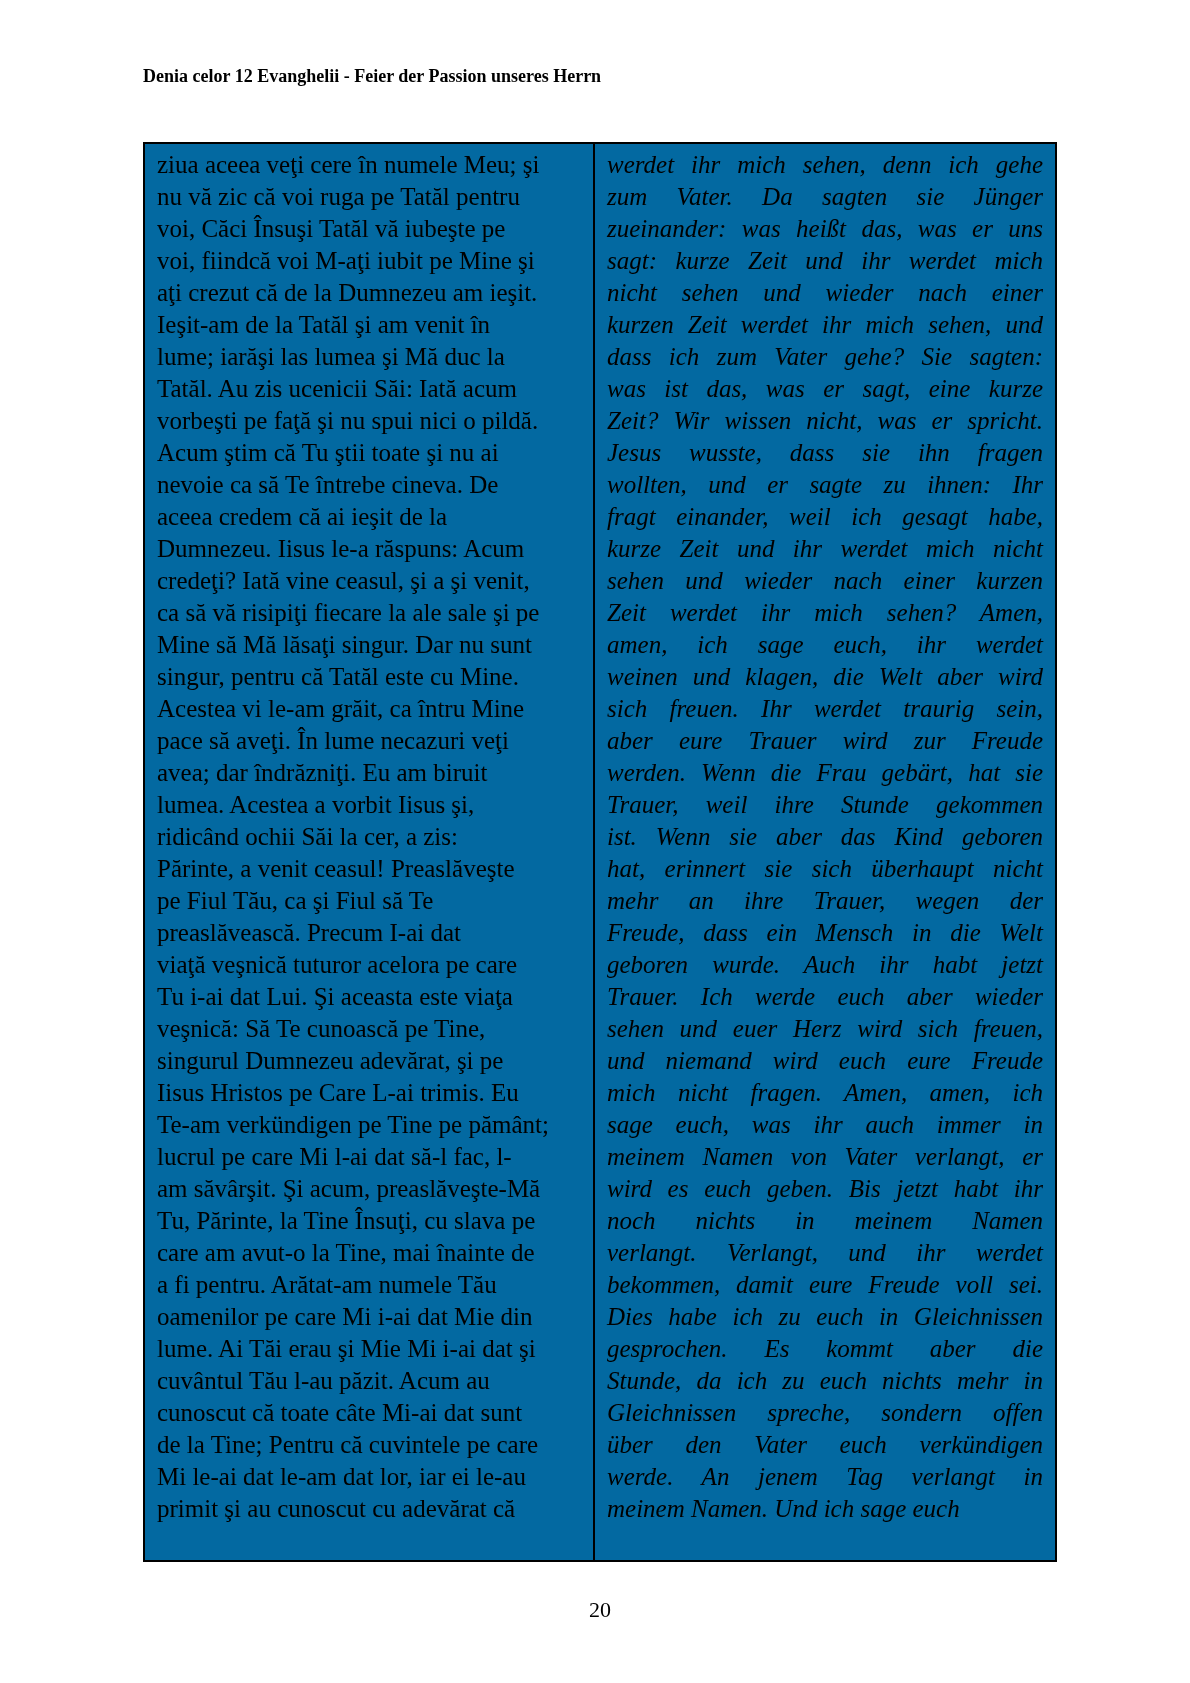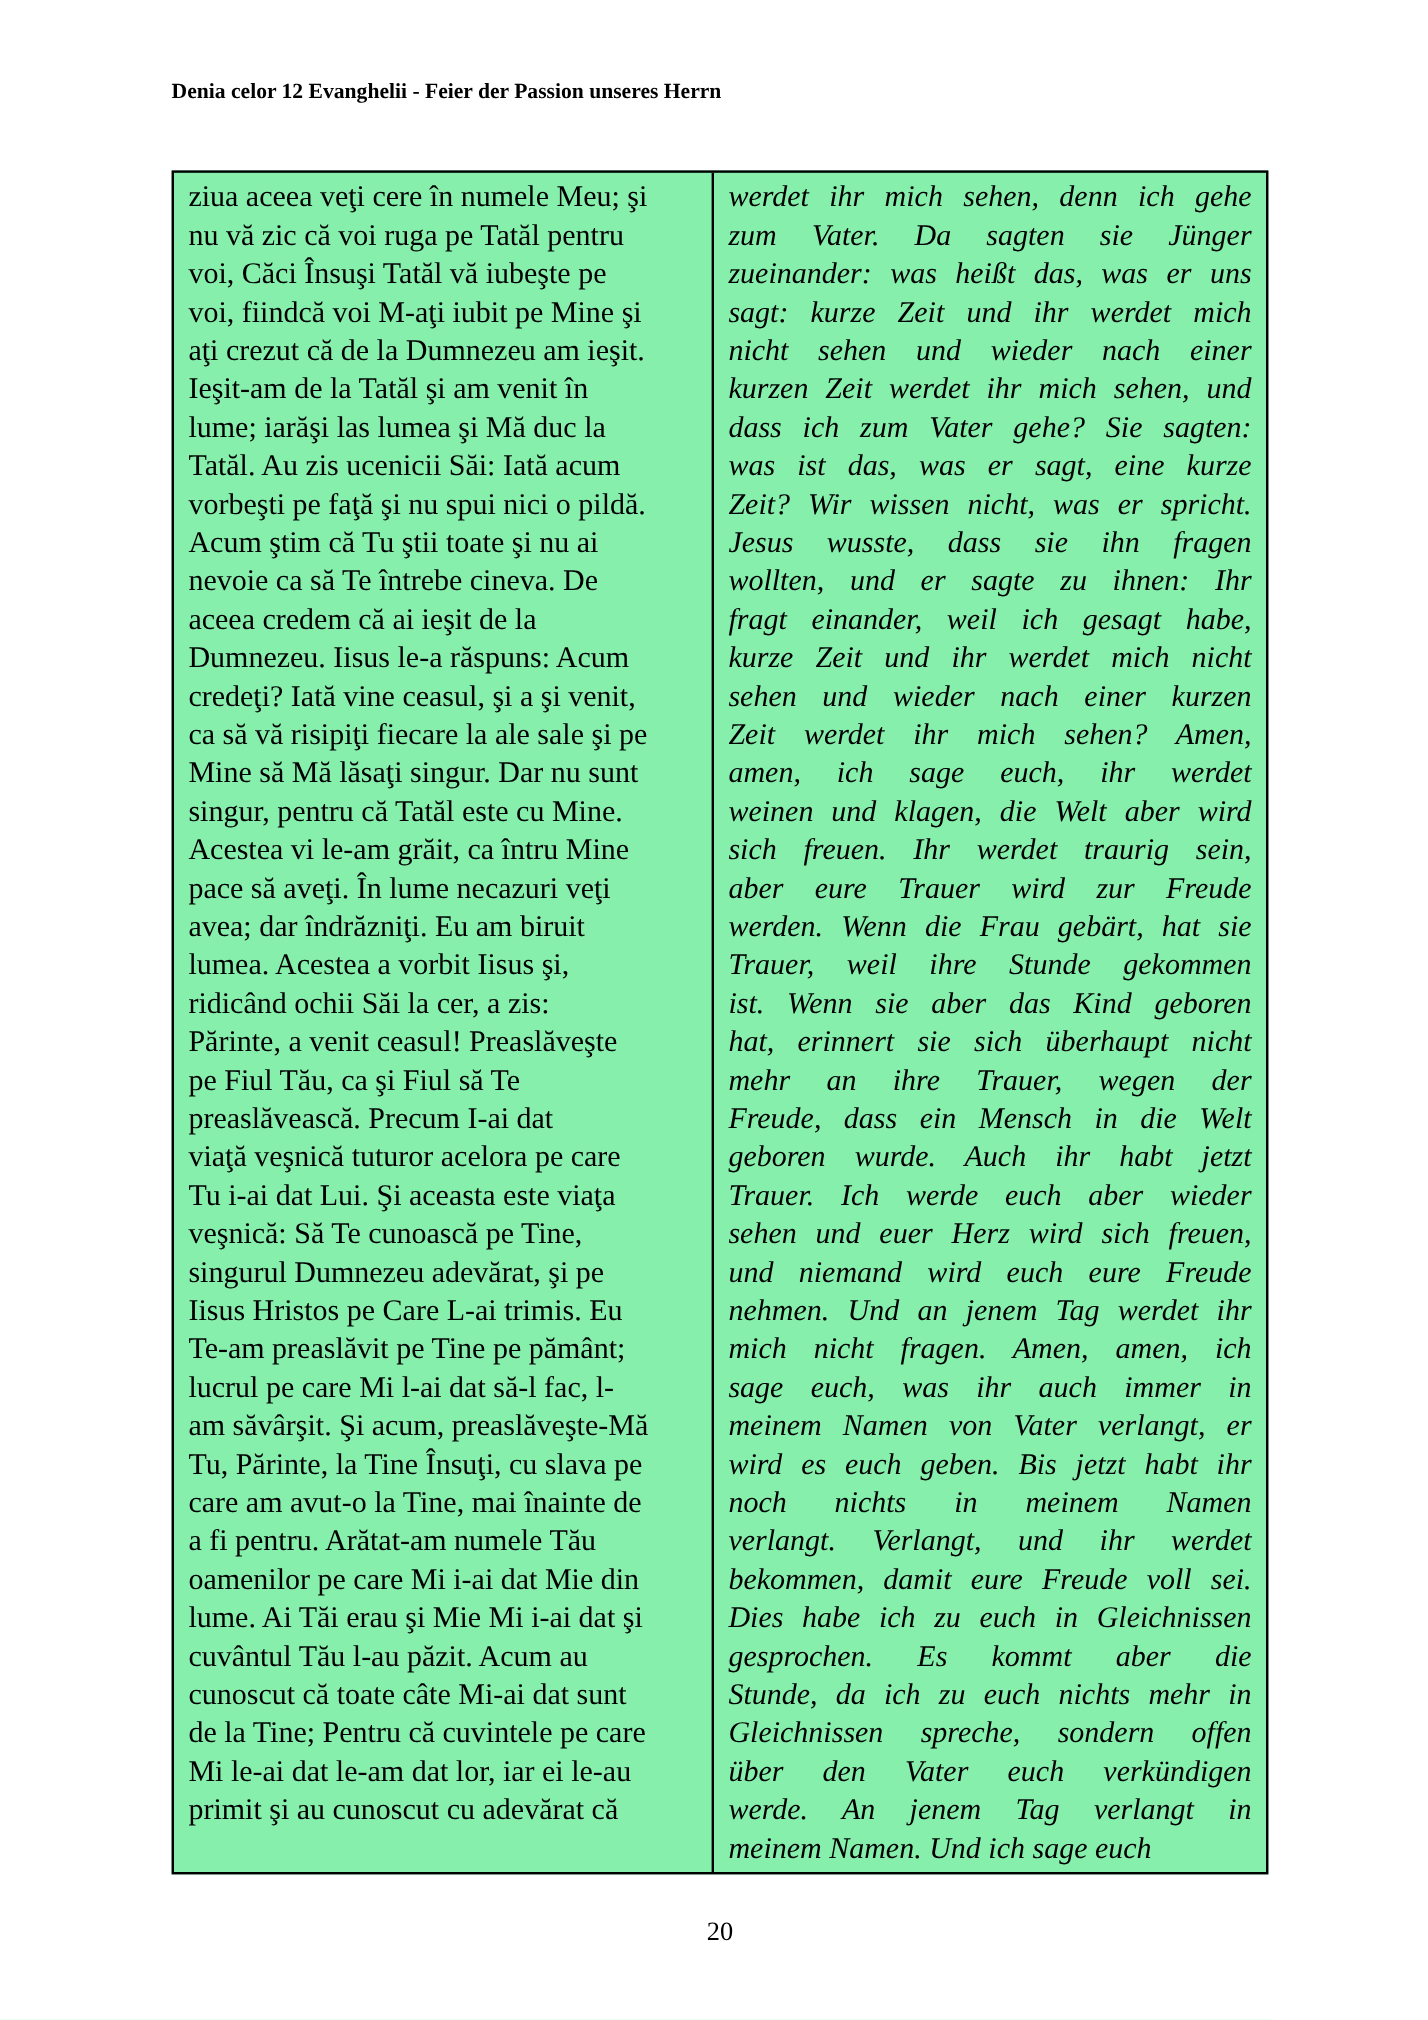--- a/index.html
+++ b/index.html
@@ -27,21 +27,21 @@
   }
   .bilingual-table {
     position: absolute;
     left: 143px;
     top: 142px;
     width: 914px;
     height: 1420px;
     border: 2px solid #000000;
     box-sizing: border-box;
     display: flex;
-    background: #86efac;
+    background: #0369a1;
   }
   .cell {
     box-sizing: border-box;
     padding: 5px 12px 0 12px;
     font-size: 25px;
     line-height: 32px;
     overflow: hidden;
   }
   .cell-left {
     width: 450px;
@@ -102,21 +102,21 @@
       <div class="line">lumea. Acestea a vorbit Iisus şi,</div>
       <div class="line">ridicând ochii Săi la cer, a zis:</div>
       <div class="line">Părinte, a venit ceasul! Preaslăveşte</div>
       <div class="line">pe Fiul Tău, ca şi Fiul să Te</div>
       <div class="line">preaslăvească. Precum I-ai dat</div>
       <div class="line">viaţă veşnică tuturor acelora pe care</div>
       <div class="line">Tu i-ai dat Lui. Şi aceasta este viaţa</div>
       <div class="line">veşnică: Să Te cunoască pe Tine,</div>
       <div class="line">singurul Dumnezeu adevărat, şi pe</div>
       <div class="line">Iisus Hristos pe Care L-ai trimis. Eu</div>
-      <div class="line">Te-am preaslăvit pe Tine pe pământ;</div>
+      <div class="line">Te-am verkündigen pe Tine pe pământ;</div>
       <div class="line">lucrul pe care Mi l-ai dat să-l fac, l-</div>
       <div class="line">am săvârşit. Şi acum, preaslăveşte-Mă</div>
       <div class="line">Tu, Părinte, la Tine Însuţi, cu slava pe</div>
       <div class="line">care am avut-o la Tine, mai înainte de</div>
       <div class="line">a fi pentru. Arătat-am numele Tău</div>
       <div class="line">oamenilor pe care Mi i-ai dat Mie din</div>
       <div class="line">lume. Ai Tăi erau şi Mie Mi i-ai dat şi</div>
       <div class="line">cuvântul Tău l-au păzit. Acum au</div>
       <div class="line">cunoscut că toate câte Mi-ai dat sunt</div>
       <div class="line">de la Tine; Pentru că cuvintele pe care</div>
@@ -146,21 +146,20 @@
       <div class="line">werden. Wenn die Frau gebärt, hat sie</div>
       <div class="line">Trauer, weil ihre Stunde gekommen</div>
       <div class="line">ist. Wenn sie aber das Kind geboren</div>
       <div class="line">hat, erinnert sie sich überhaupt nicht</div>
       <div class="line">mehr an ihre Trauer, wegen der</div>
       <div class="line">Freude, dass ein Mensch in die Welt</div>
       <div class="line">geboren wurde. Auch ihr habt jetzt</div>
       <div class="line">Trauer. Ich werde euch aber wieder</div>
       <div class="line">sehen und euer Herz wird sich freuen,</div>
       <div class="line">und niemand wird euch eure Freude</div>
-      <div class="line">nehmen. Und an jenem Tag werdet ihr</div>
       <div class="line">mich nicht fragen. Amen, amen, ich</div>
       <div class="line">sage euch, was ihr auch immer in</div>
       <div class="line">meinem Namen von Vater verlangt, er</div>
       <div class="line">wird es euch geben. Bis jetzt habt ihr</div>
       <div class="line">noch nichts in meinem Namen</div>
       <div class="line">verlangt. Verlangt, und ihr werdet</div>
       <div class="line">bekommen, damit eure Freude voll sei.</div>
       <div class="line">Dies habe ich zu euch in Gleichnissen</div>
       <div class="line">gesprochen. Es kommt aber die</div>
       <div class="line">Stunde, da ich zu euch nichts mehr in</div>

